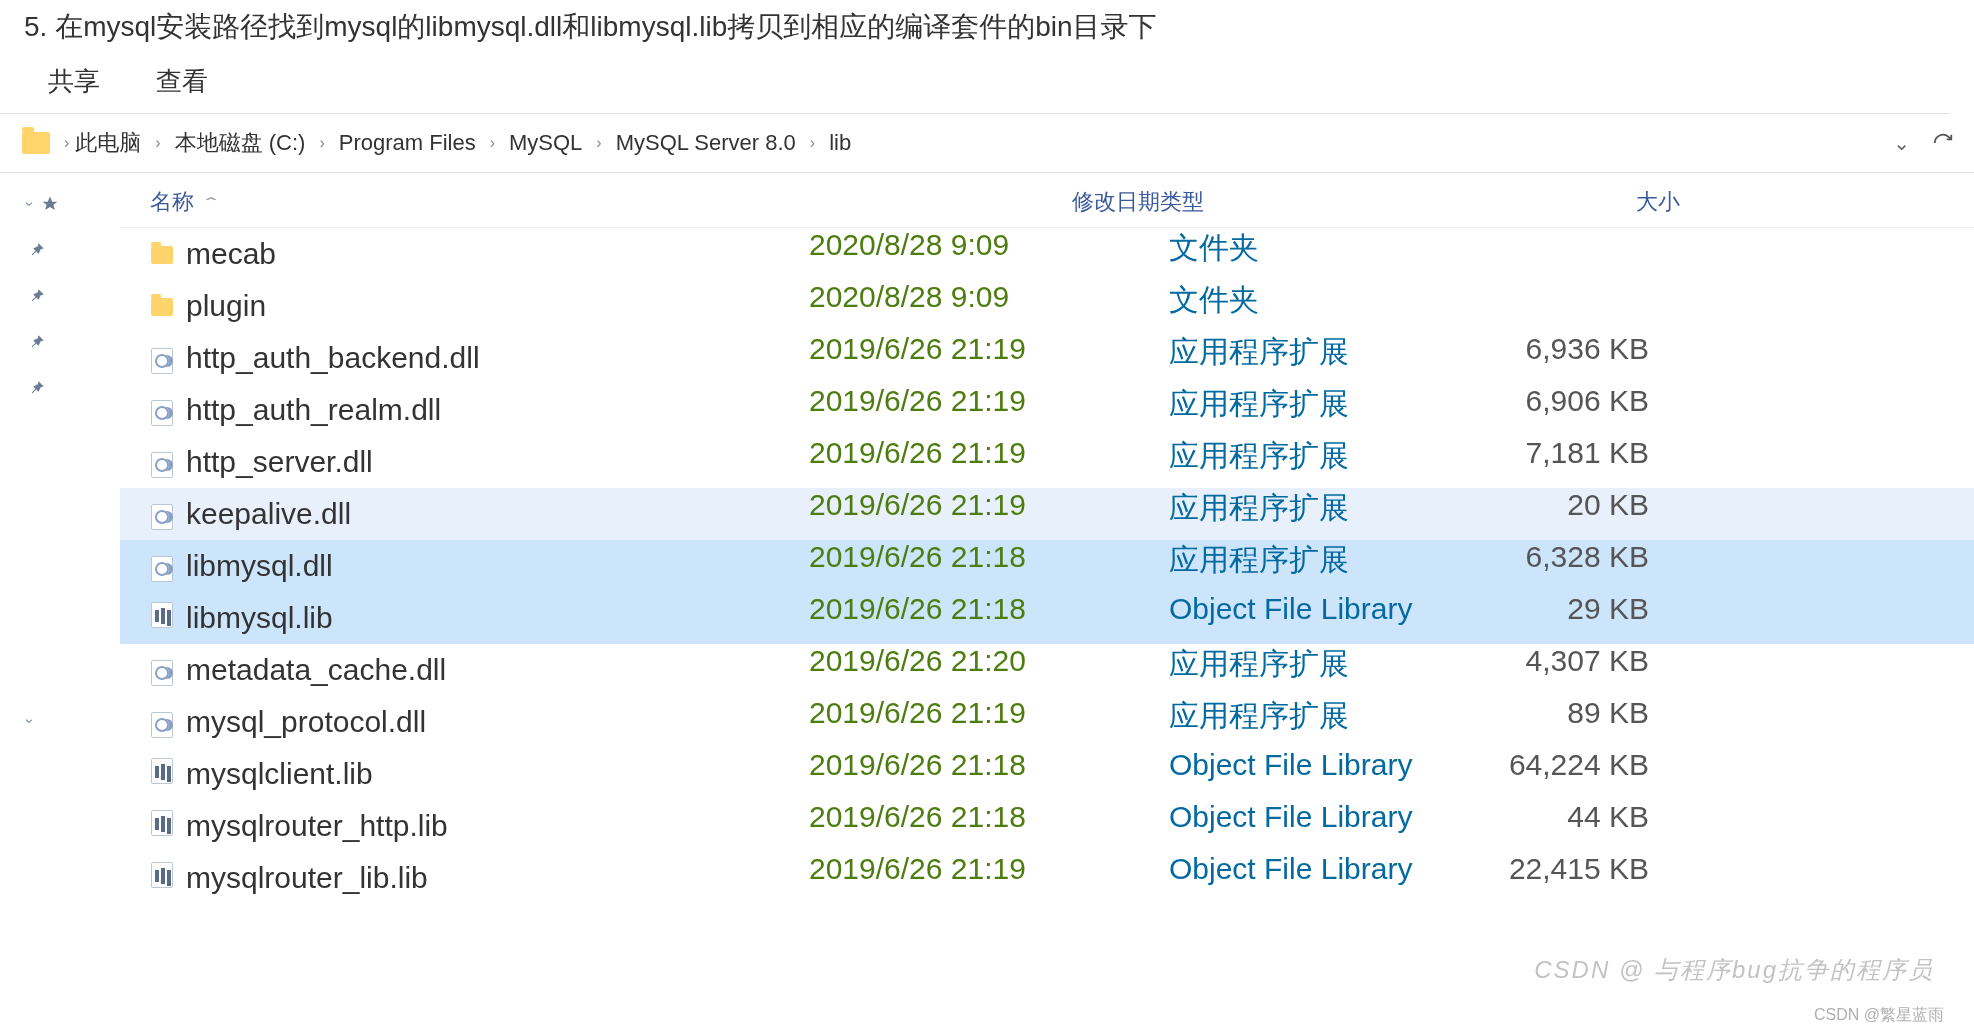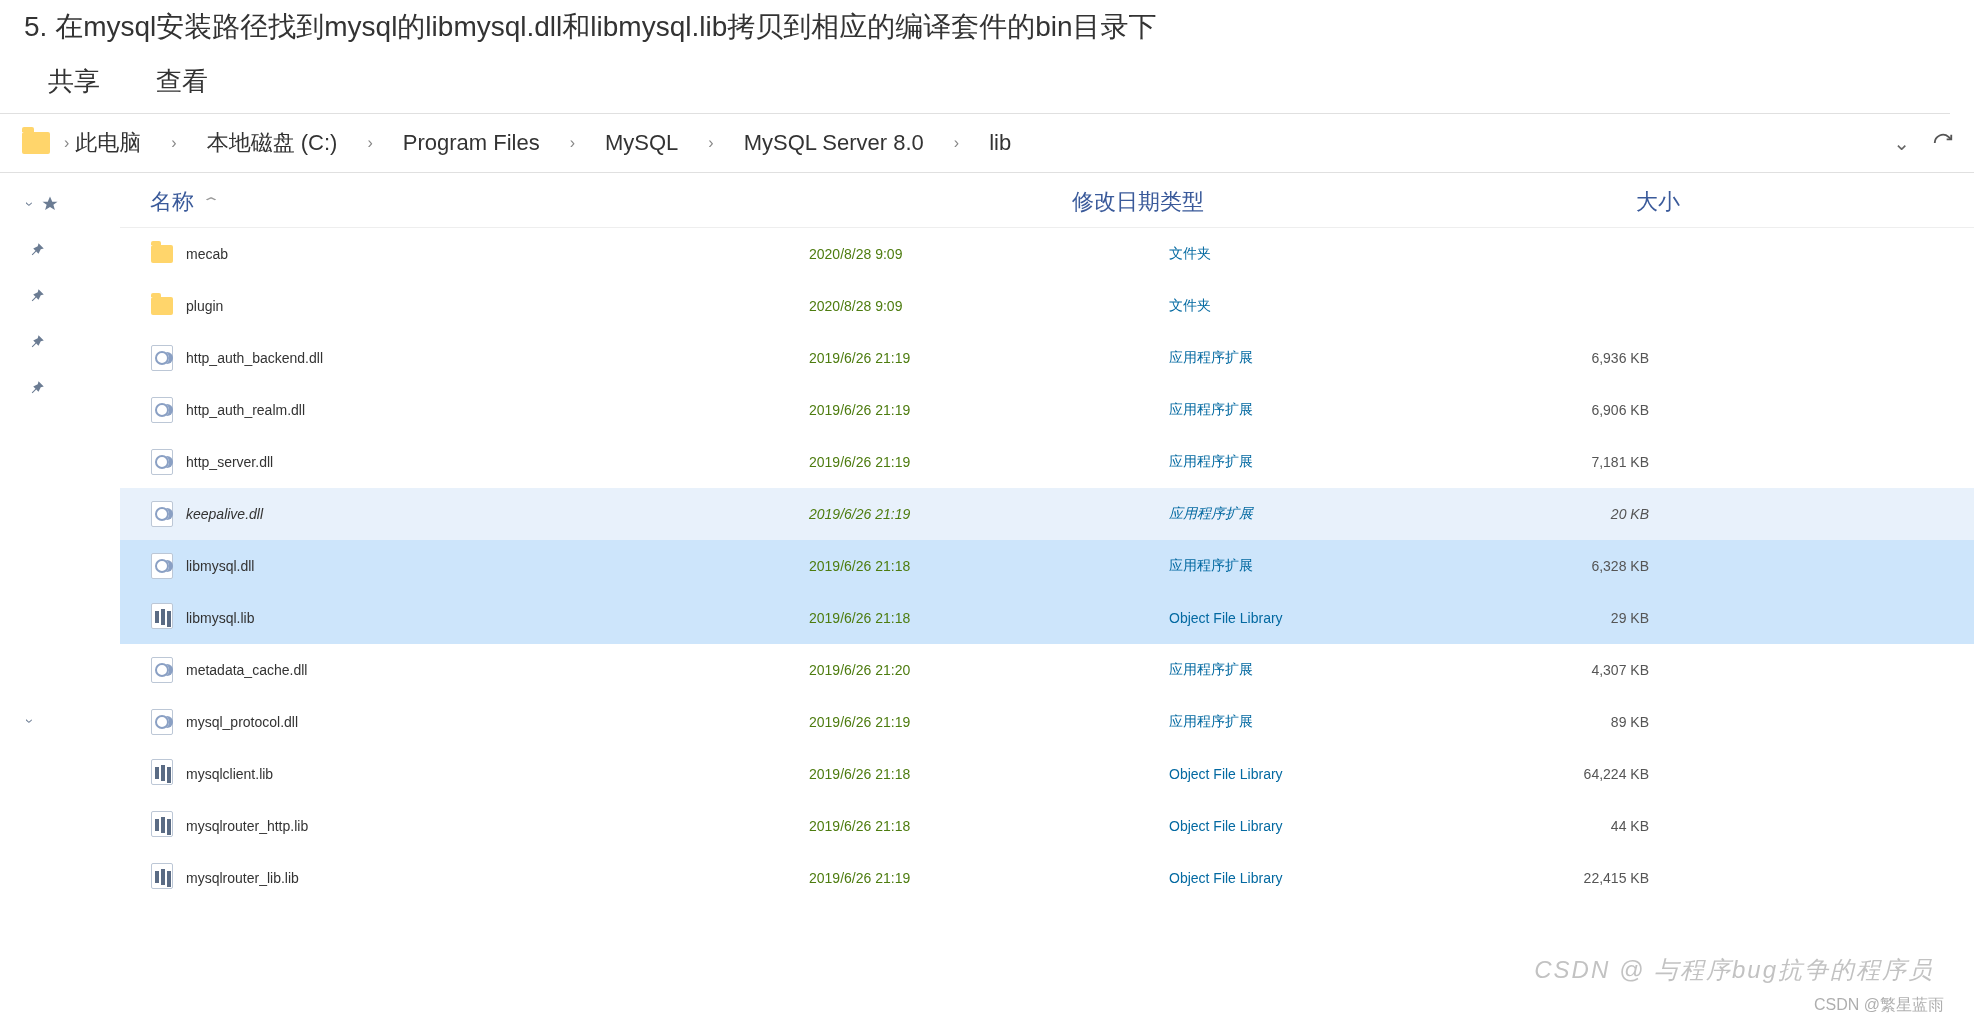--- a/index.html
+++ b/index.html
@@ -4,55 +4,55 @@
 <style>
 * { margin:0; padding:0; box-sizing:border-box; font-family:"Microsoft YaHei","Segoe UI",Arial,sans-serif; }
 body { background:#fff; color:#222; font-size:20px; width:1974px; }
 .page-title { font-size:28px; font-weight:400; padding:8px 24px 18px 24px; color:#333; }
 .toolbar { padding:0 0 14px 48px; display:flex; gap:56px; font-size:26px; color:#333; }
 .toolbar-item { cursor:default; }
 .divider { height:1px; background:#e0e0e0; margin:0 24px 0 0; }
 .addr-row { display:flex; align-items:center; padding:14px 10px 14px 22px; border-bottom:1px solid #e0e0e0; }
 .folder-glyph { width:28px; height:22px; background:#ffd56b; border-radius:2px; margin-right:8px; position:relative; }
 .folder-glyph::before { content:""; position:absolute; top:-5px; left:0; width:12px; height:5px; background:#ffd56b; border-radius:2px 2px 0 0; }
-.crumbs { display:flex; align-items:center; font-size:22px; color:#333; flex:1; gap:24px; }
+.crumbs { display:flex; align-items:center; font-size:22px; color:#333; flex:1; gap:8px; }
 .crumb { cursor:default; white-space:nowrap; }
 .chev { color:#888; font-size:16px; padding:0 6px; }
 .addr-tail { display:flex; align-items:center; gap:18px; margin-left:auto; padding-right:6px; }
 .chev-down { color:#666; }
 .search-glyph { width:30px; height:30px; display:flex; align-items:center; justify-content:center; color:#555; }
 .content { display:flex; }
 .nav-col { width:120px; padding:22px 0 0 28px; display:flex; flex-direction:column; gap:28px; }
 .nav-pin { display:flex; align-items:center; gap:8px; color:#6b7c93; }
 .nav-pin svg { width:18px; height:18px; }
 .expand-caret { color:#6b7c93; font-size:14px; transform:rotate(90deg); display:inline-block; }
 .list-wrap { flex:1; }
 .headers { display:flex; font-size:22px; color:#3a5a9a; padding:14px 13px 10px 0; border-bottom:1px solid #eee; }
 .col-name { width:680px; padding-left:30px; display:flex; align-items:center; gap:12px;}
 .col-date { width:360px;text-align:right; }
 .col-type { width:290px; }
 .col-size { width:230px; text-align:right;}
 .sort-ind { width:14px; height:10px; display:inline-flex; align-items:center; color:#888; }
-.row { display:flex; align-items:center; font-size:14px; color:#333; height:52px; }
+.row { display:flex; font-size:30px; color:#333; height:52px; }
 .row .c-name { width:680px; padding-left:30px; display:flex; align-items:center; gap:12px; }
 .row .c-date { width:360px; color:#4d7c0f;margin-left:9px; }
 .row .c-type { width:290px; color:#0369a1; }
 .row .c-size { width:230px; text-align:right; color:#555; padding-right:40px;}
-.row.hover { background:#e8f1fb;font-style:italic; }
+.row.hover { background:#e8f1fb; }
 .row.sel   { background:#cde5fb; }
 .ico { width:24px; height:24px; display:inline-flex; align-items:center; justify-content:center; }
 .ico-folder { width:22px; height:18px; background:#ffd56b; border-radius:2px; position:relative; }
 .ico-folder::before { content:""; position:absolute; top:-4px; left:0; width:10px; height:4px; background:#ffd56b; border-radius:2px 2px 0 0; }
 .ico-dll { width:22px; height:26px; border:1px solid #bcc7d6; background:#fff; border-radius:2px; position:relative; display:flex; align-items:center; justify-content:center;}
 .ico-dll::after { content:""; width:10px; height:10px; border:2px solid #8aa0c4; border-radius:50%; display:block; box-shadow:5px 0 0 -1px #8aa0c4;}
 .ico-lib { width:22px; height:26px; border:1px solid #bcc7d6; background:#fff; border-radius:2px; position:relative;}
 .ico-lib::before, .ico-lib::after { content:""; position:absolute; left:3px; width:4px; height:12px; background:#5a6b84; top:7px;}
 .ico-lib::after { left:9px; height:16px; top:5px; box-shadow:6px 2px 0 0 #5a6b84;}
 .watermark { position:fixed; right:40px; bottom:50px; font-size:24px; color:rgba(120,120,120,.45); font-style:italic; letter-spacing:2px; pointer-events:none; }
-.watermark2 { position:fixed; right:30px; bottom:20px; font-size:16px; color:rgba(120,120,120,.6); pointer-events:none; }
+.watermark2 { position:fixed; right:30px; bottom:10px; font-size:16px; color:rgba(120,120,120,.6); pointer-events:none; }
 .sort-carat{font-size:12px;color:#999;transform:scaleX(2);}
 </style>
 </head>
 <body>
 
 <div class="page-title">5. 在mysql安装路径找到mysql的libmysql.dll和libmysql.lib拷贝到相应的编译套件的bin目录下</div>
 
 <div class="toolbar">
   <span class="toolbar-item">共享</span>
   <span class="toolbar-item">查看</span>

